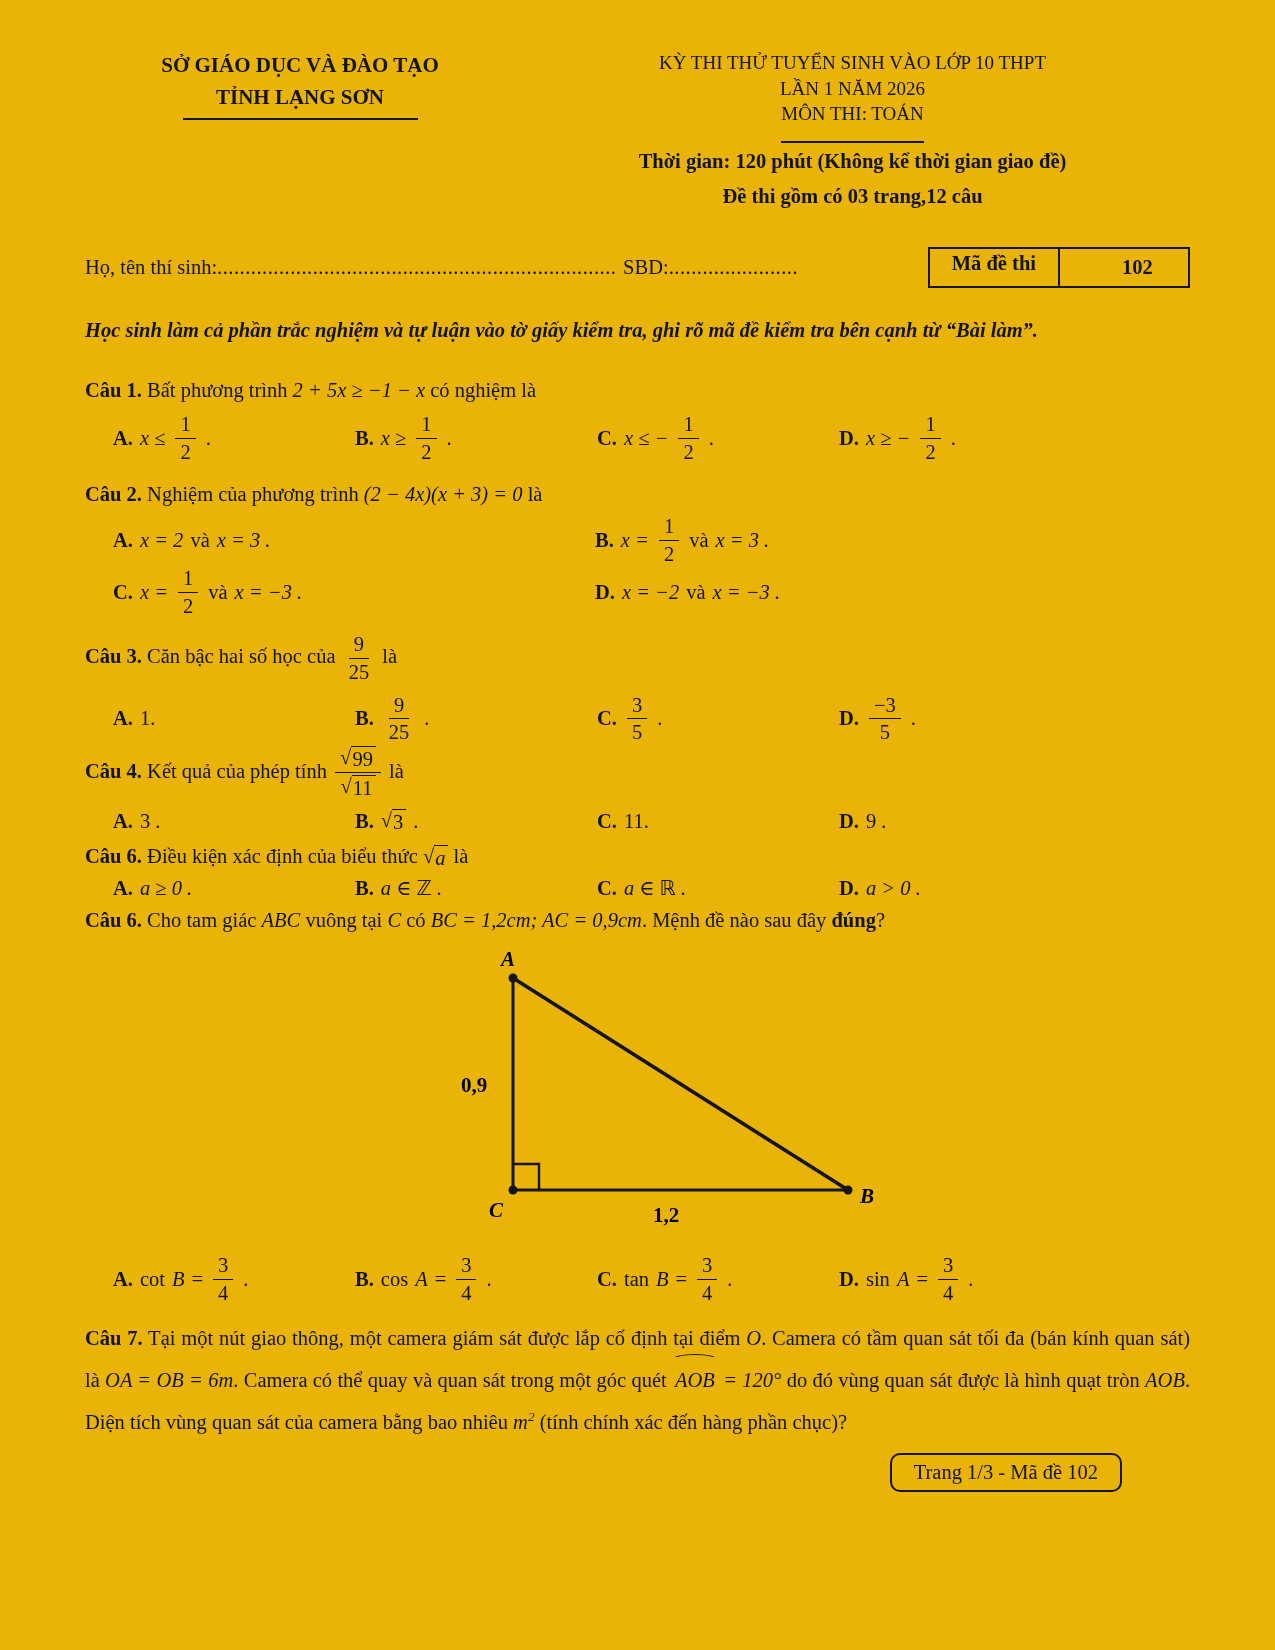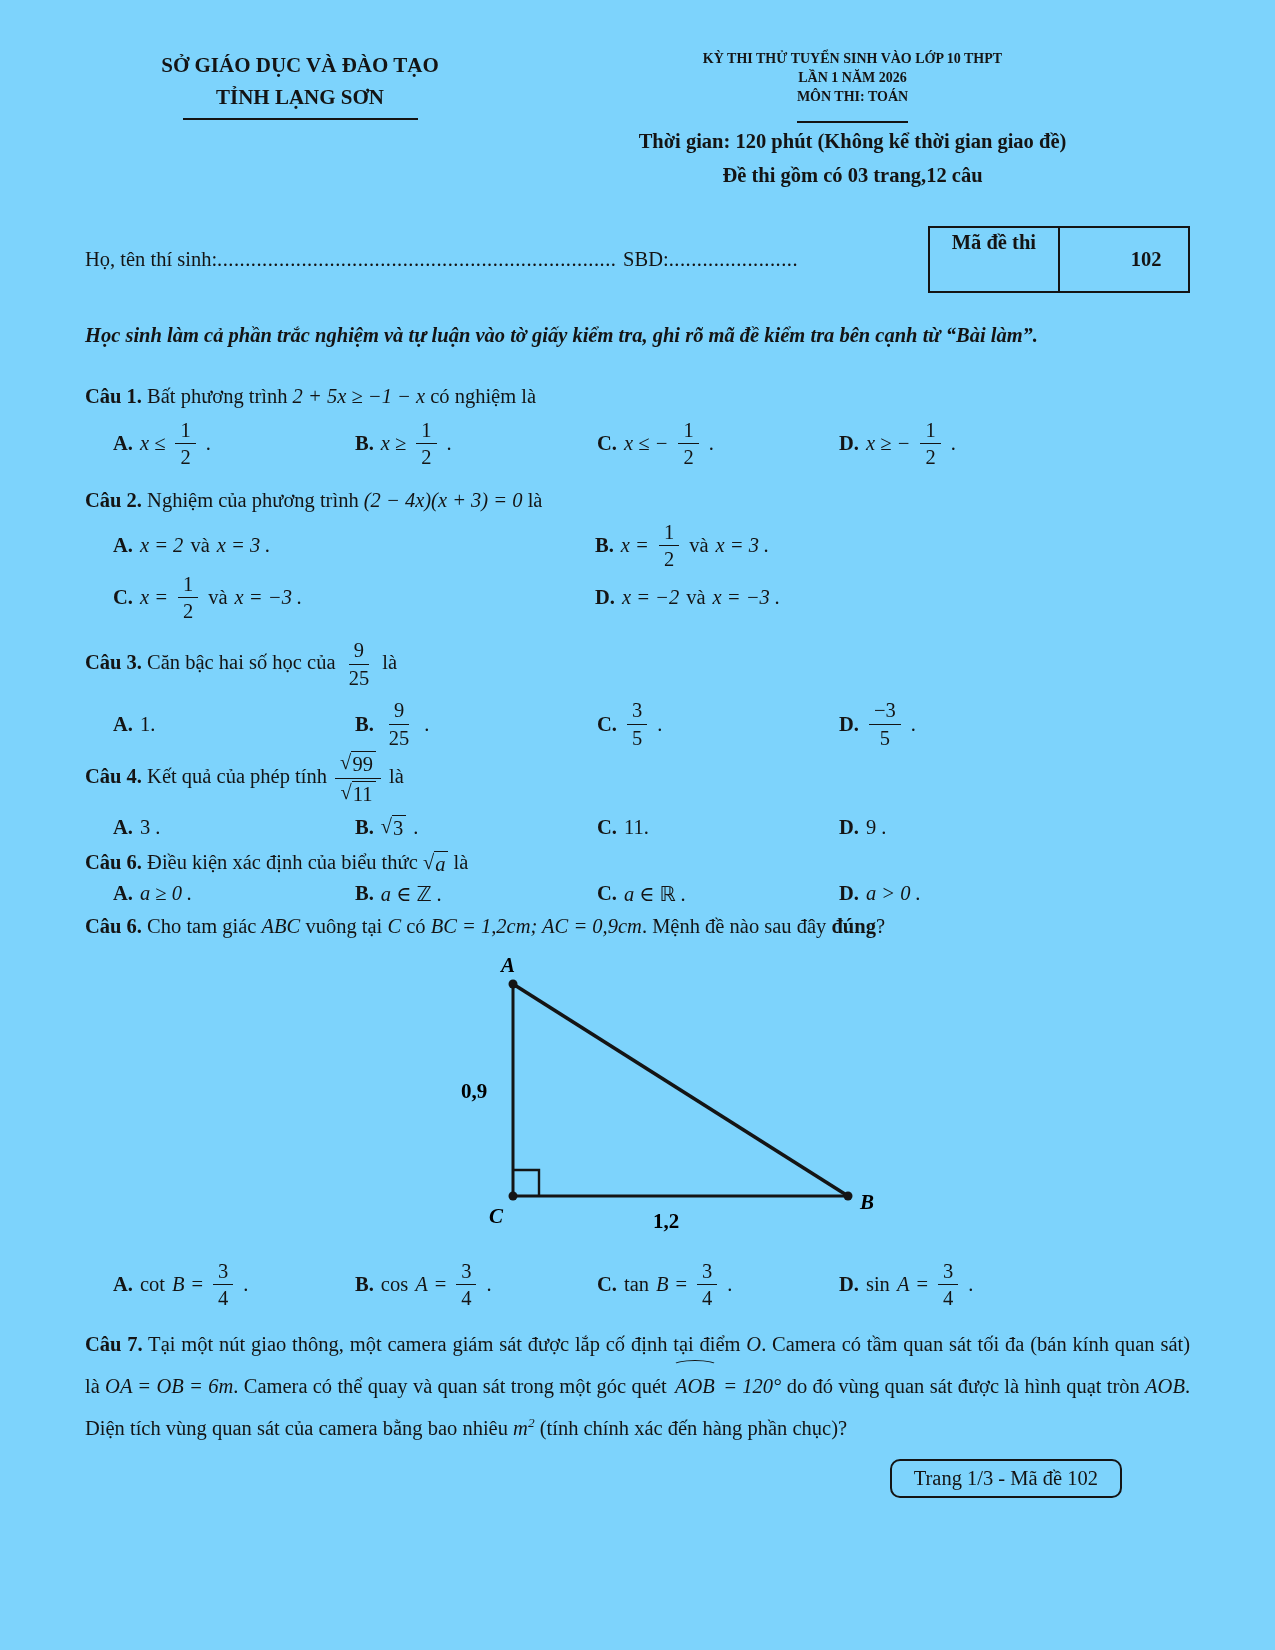--- a/index.html
+++ b/index.html
@@ -1,45 +1,45 @@
 <!DOCTYPE html>
 <html><head>
 <meta charset="utf-8">
 <style>
   html,body{margin:0;padding:0;background:#e8e8e8;}
   .page{
     position:relative;
     width:1275px;height:1650px;
     margin:0 auto;
-    background:#7dd3fc;
+    background:#eab308;
     color:#141414;
     font-family:"Liberation Serif","DejaVu Serif","DejaVu Sans",serif;
     font-size:20.5px;
     box-sizing:border-box;
     padding:50px 85px 0 85px;
     overflow:hidden;
   }
   .b{font-weight:bold;}
   .mi{font-style:italic;}
   
   .hdr{display:flex;align-items:flex-start;}
   .hdr-left{width:430px;text-align:center;font-weight:bold;font-size:21px;line-height:1.5;}
   .hdr-left .ul-bar{width:235px;border-bottom:2.5px solid #141414;margin:5px auto 0 auto;height:0;}
   .hdr-right{flex:1;text-align:center;}
-  .hdr-right .hline{font-weight:bold;font-size:14px;line-height:1.35;}
+  .hdr-right .hline{font-weight:normal;font-size:19px;line-height:1.35;}
   .hdr-right .subject{display:inline-block;border-bottom:2.5px solid #141414;padding-bottom:14px;}
   .hdr-right .itline{font-weight:600;font-size:20.5px;line-height:1.6;margin-top:2px;}
   
   .cand{display:flex;align-items:center;margin-top:34px;font-size:20.5px;}
   .dots{overflow:hidden;white-space:nowrap;letter-spacing:0.5px;}
   .dots-name{width:398px;}
   .dots-sbd{width:128px;}
   .code-box{display:flex;margin-left:auto;border:2.5px solid #141414;font-weight:bold;align-items:stretch;gap:44px;}
   .code-box .c1{padding:3px 22px;border-right:2.5px solid #141414;}
-  .code-box .c2{padding:20px 18px;min-width:48px;text-align:center;}
+  .code-box .c2{padding:7px 18px;min-width:48px;}
   
   .note{margin-top:26px;font-weight:bold;font-style:italic;line-height:1.6;text-align:justify;}
   .part1{margin-top:6px;line-height:1.55;text-align:justify;text-indent:28px;}
   .part1 .pt-sub{font-style:italic;}
   
   .stem{line-height:1.45;}
   .stem .lbl{font-weight:bold;}
   .row4{display:grid;grid-template-columns:242px 242px 242px auto;padding-left:28px;align-items:center;}
   .row2{display:grid;grid-template-columns:482px auto;padding-left:28px;align-items:center;}
   .opt{display:flex;align-items:center;gap:7px;}

